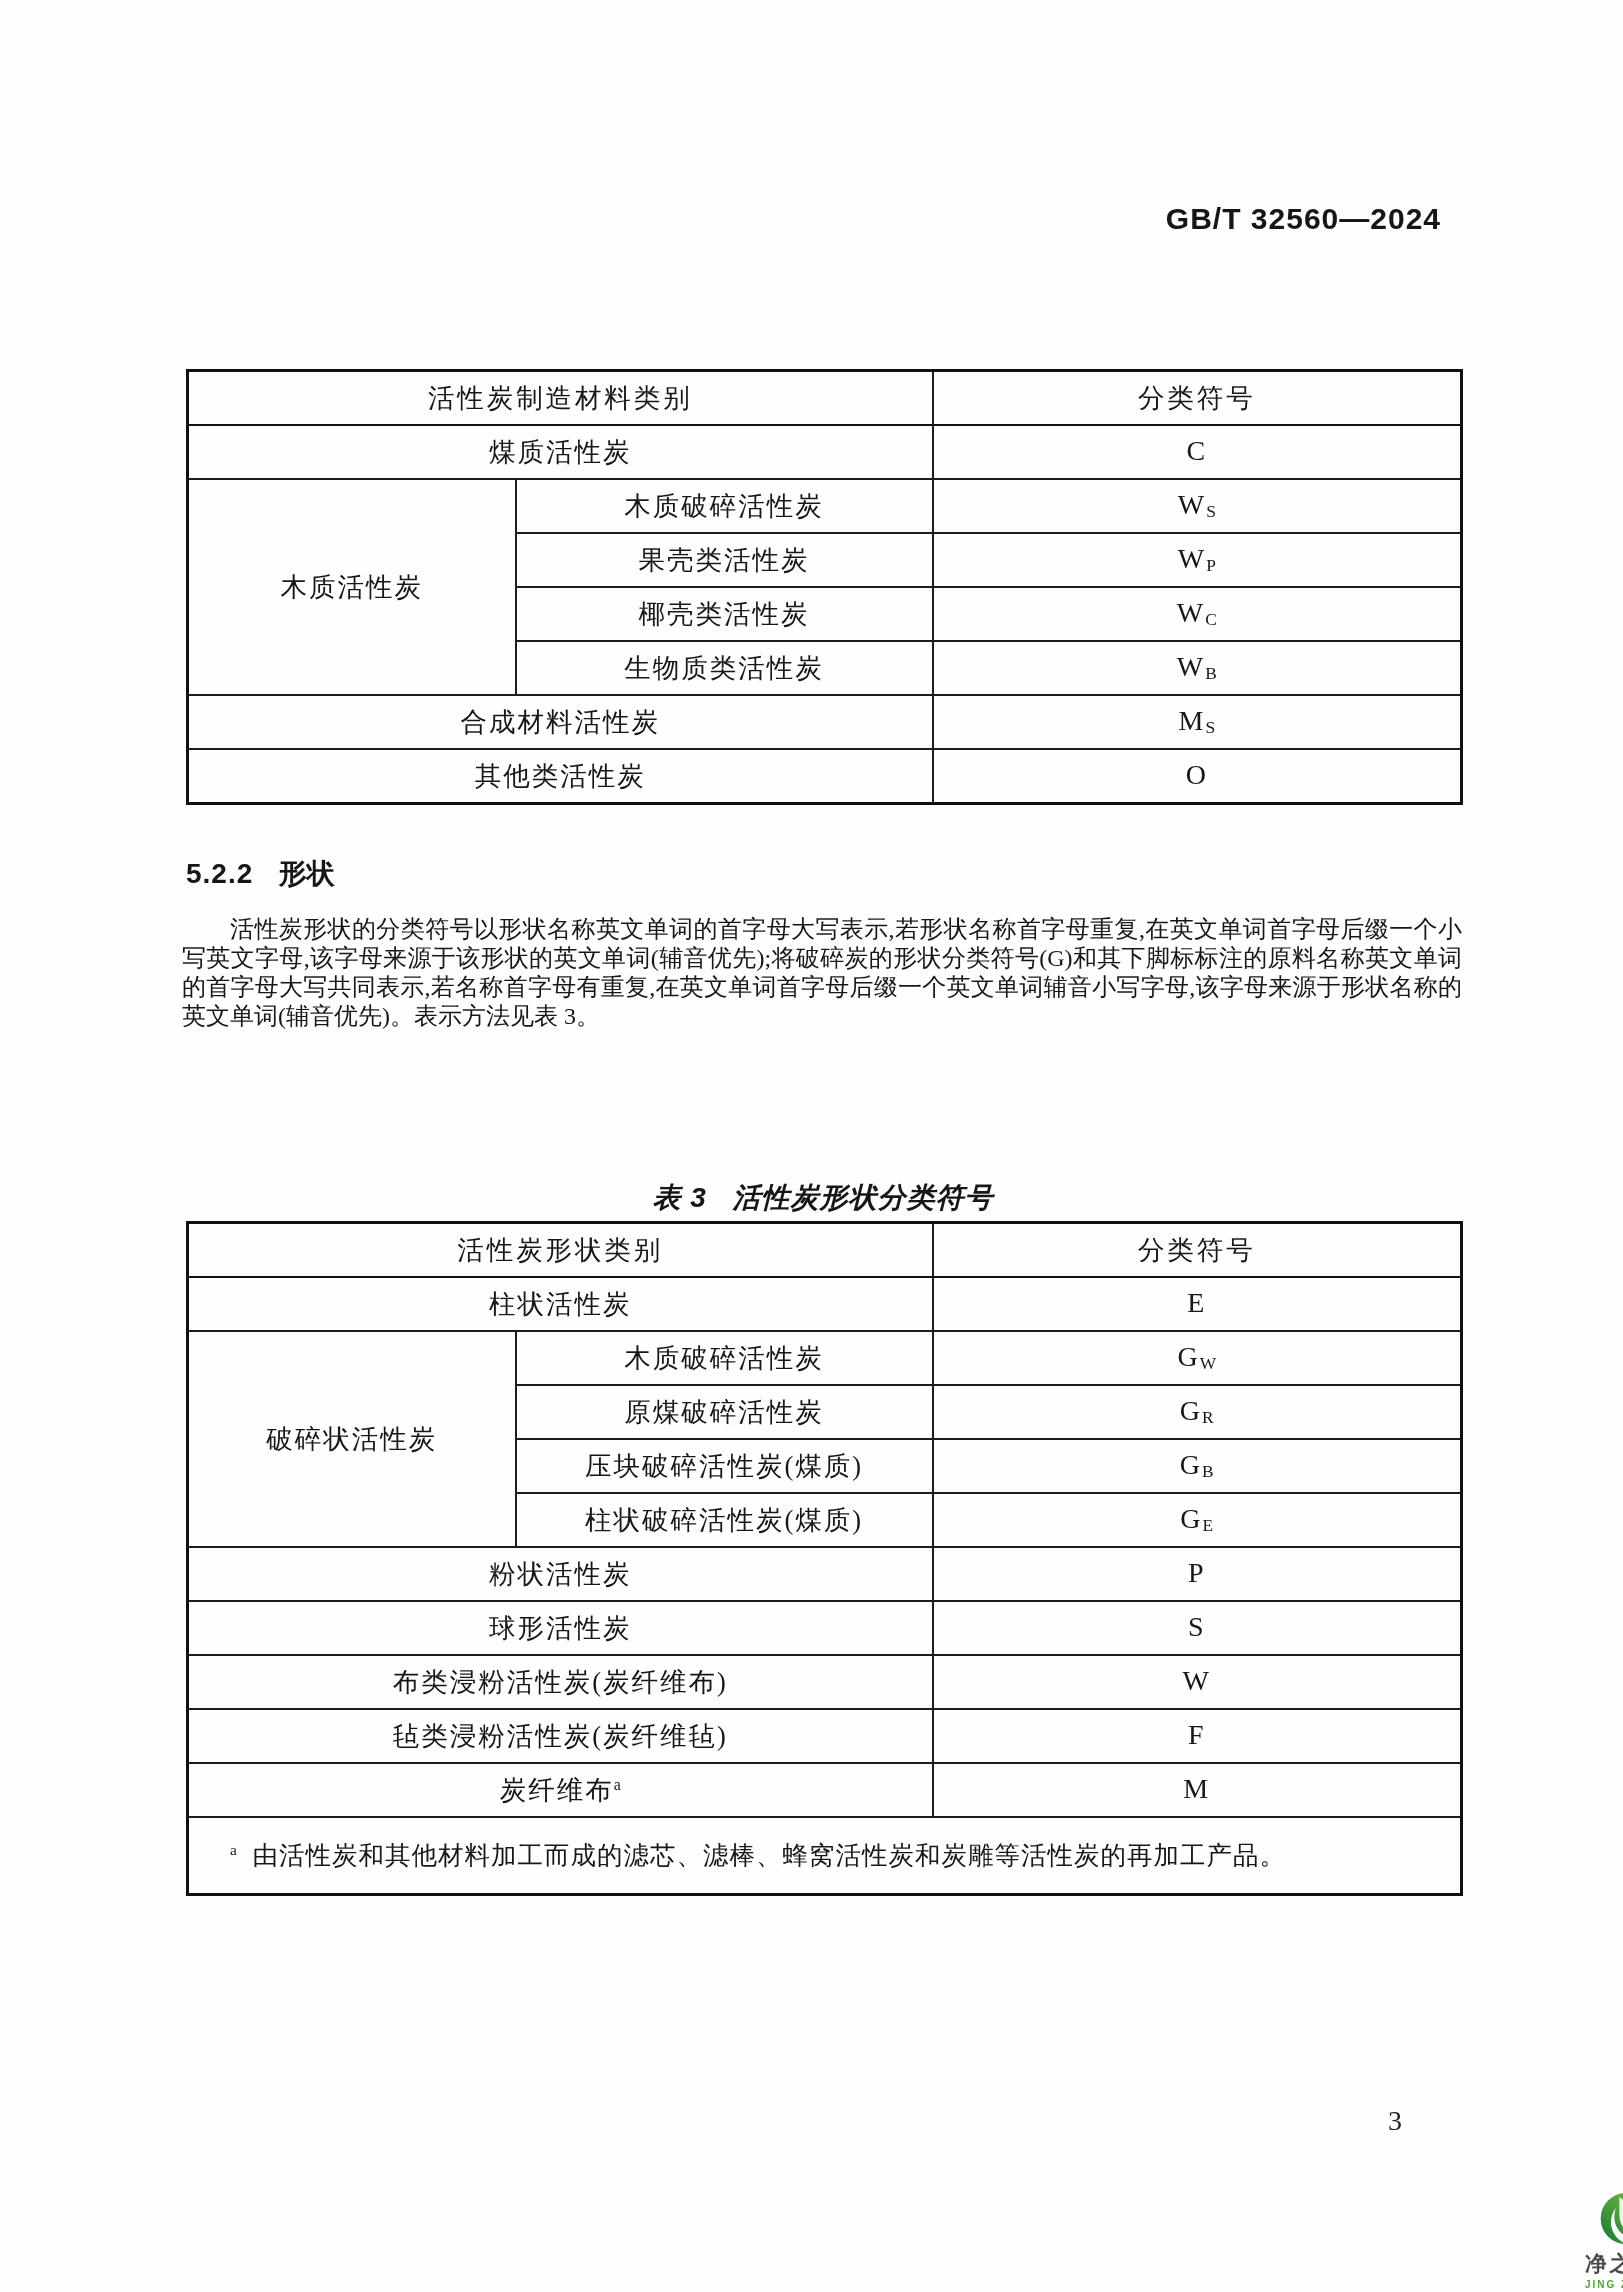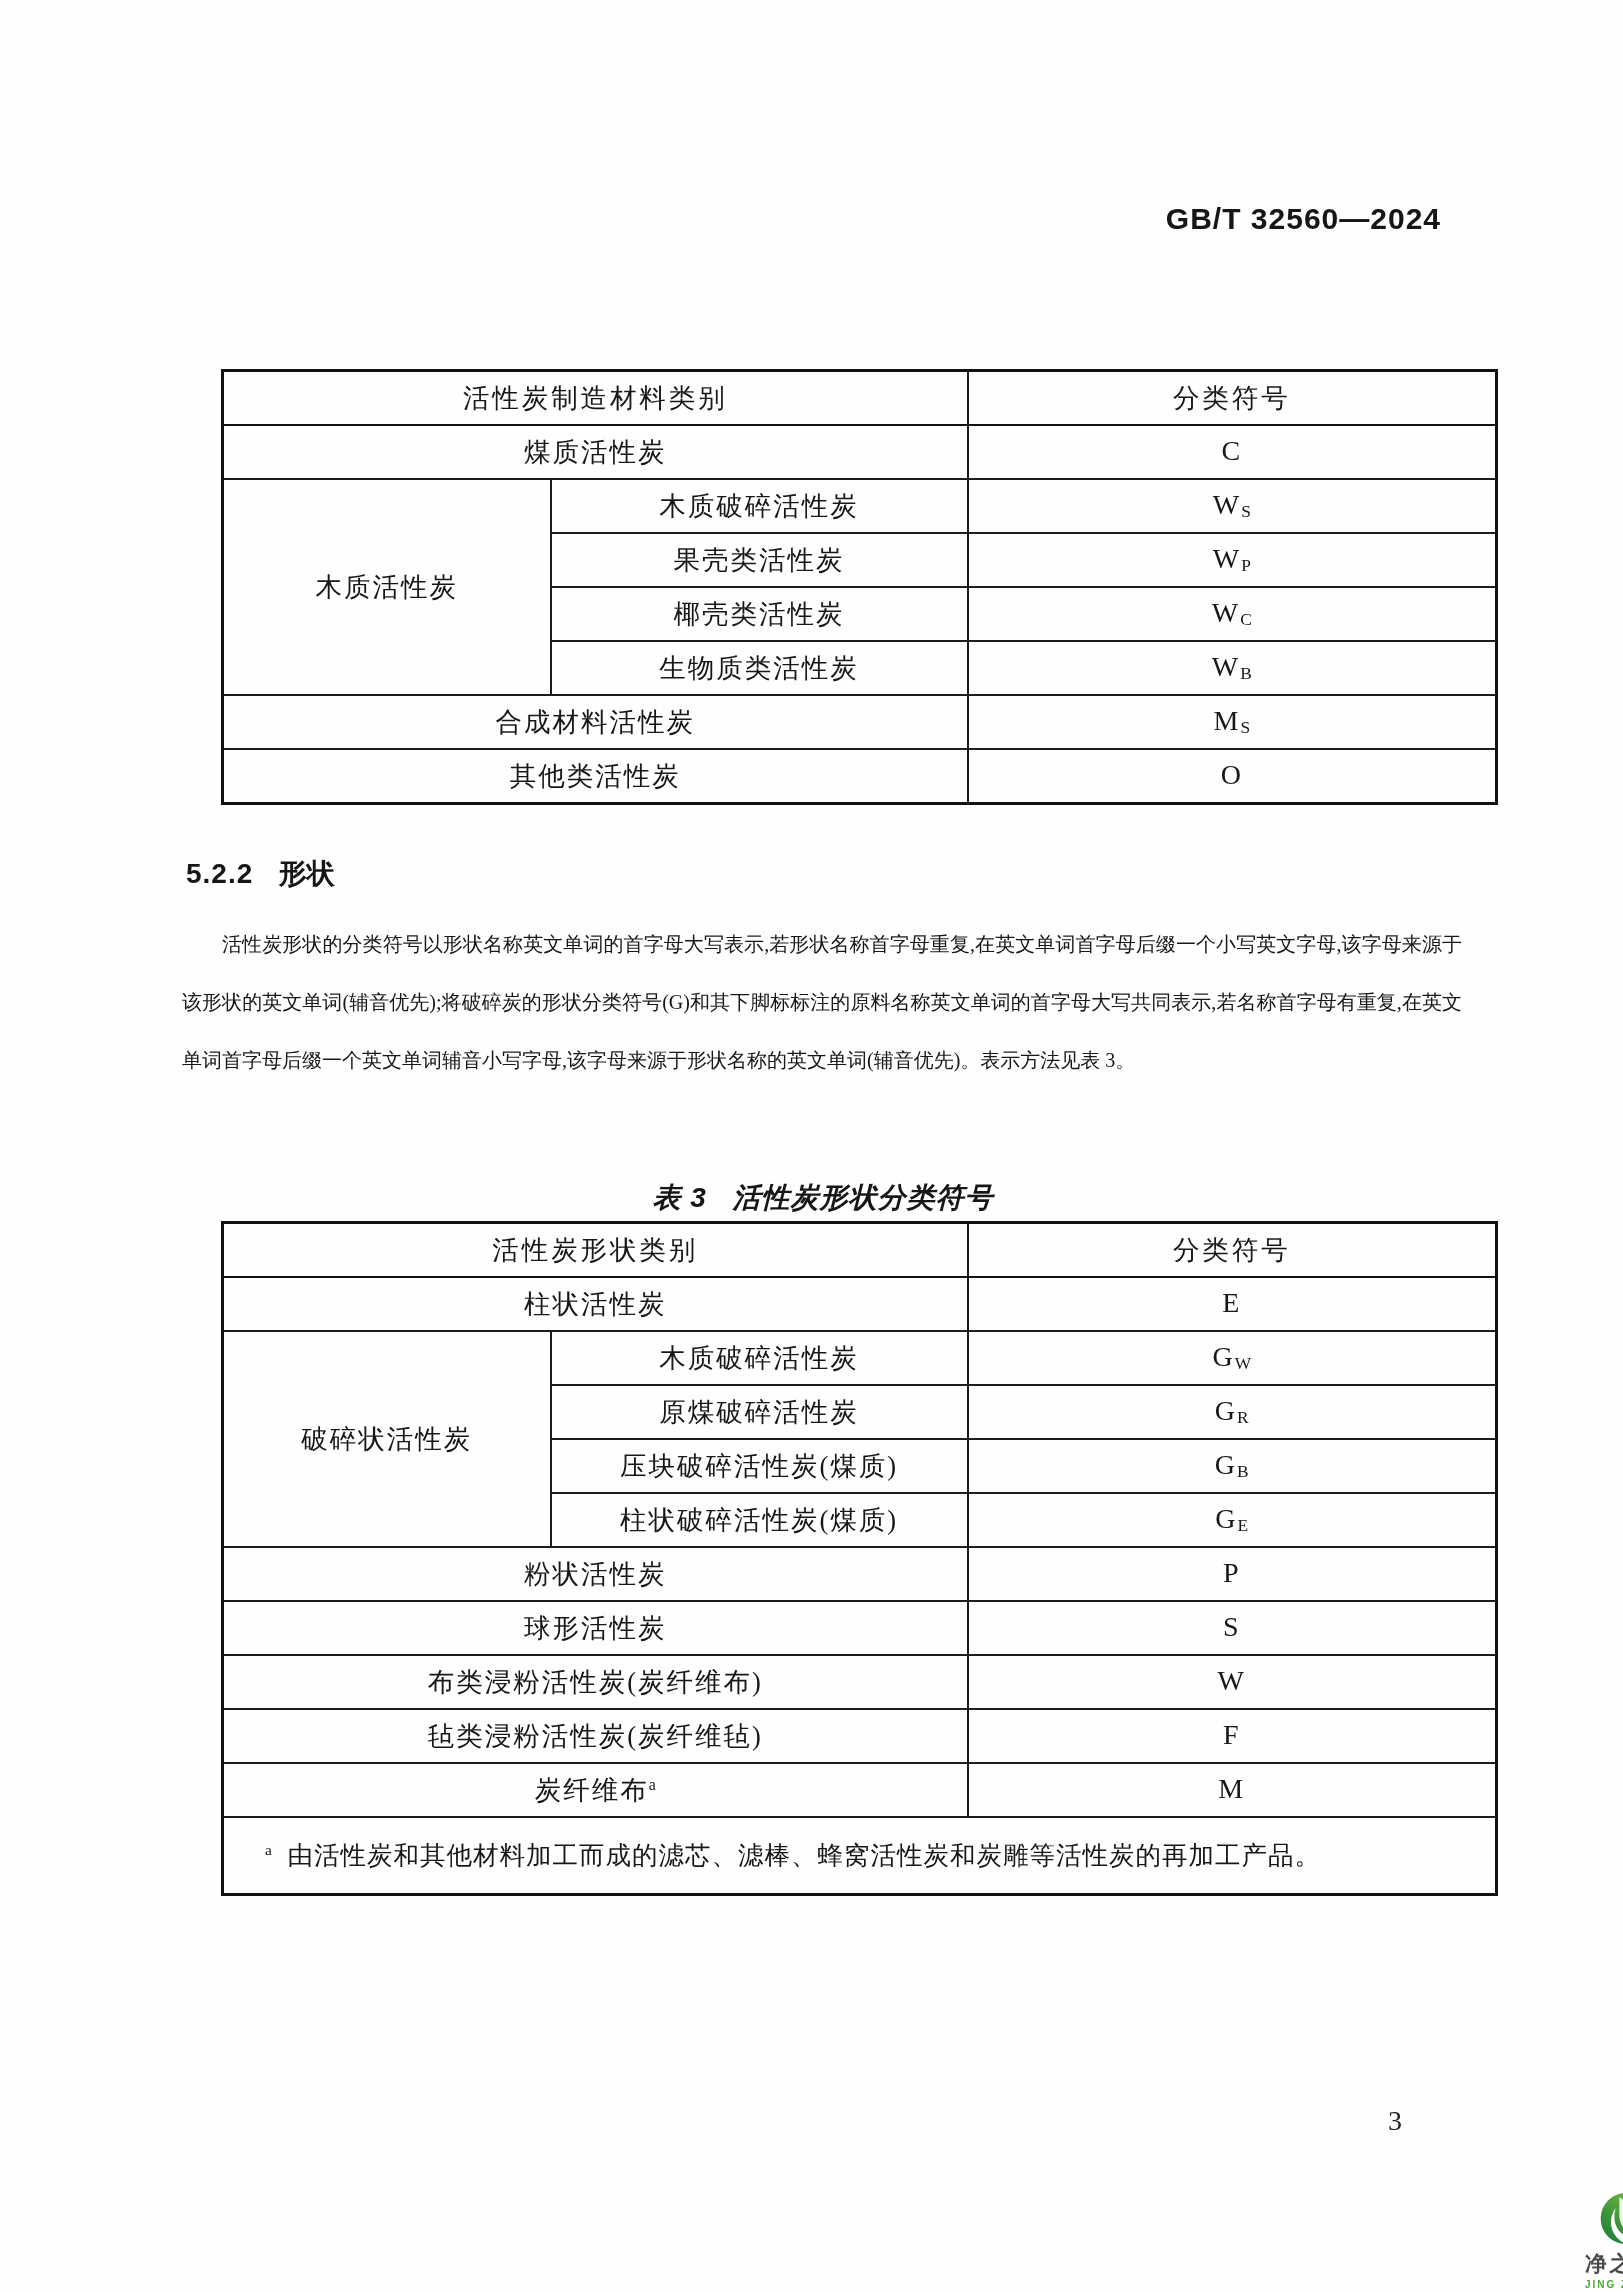--- a/index.html
+++ b/index.html
@@ -34,30 +34,30 @@
 
   .section-heading {
     position: absolute; top: 855px; left: 186px;
     font-family: "Liberation Sans", "DejaVu Sans", sans-serif;
     font-weight: bold; font-size: 28px; color: #161616;
   }
   .section-heading .sec-num { margin-right: 25.5px; letter-spacing: 1px; }
 
   .body-par {
     position: absolute; top: 915px; left: 182px; width: 1280px;
-    font-size: 20px; line-height: 58px;
+    font-size: 24px; line-height: 29px;
     text-align: justify; text-indent: 2em;
     color: #171717;
   }
 
   
   table.doc-table {
     position: absolute; left: 186px; width: 1274px;
     border-collapse: collapse; table-layout: fixed;
-    font-size: 26.5px; color: #171717; margin-left: 35px;
+    font-size: 26.5px; color: #171717;
   }
   .tbl-2 { top: 369px; }
   .tbl-3 { top: 1221px; }
   table.doc-table col.c-a { width: 328px; }
   table.doc-table col.c-b { width: 417px; }
   table.doc-table col.c-s { width: 529px; }
   table.doc-table th, table.doc-table td {
     border: 2px solid #1c1c1c;
     text-align: center; vertical-align: middle;
     height: 52px; padding: 0; font-weight: normal;

